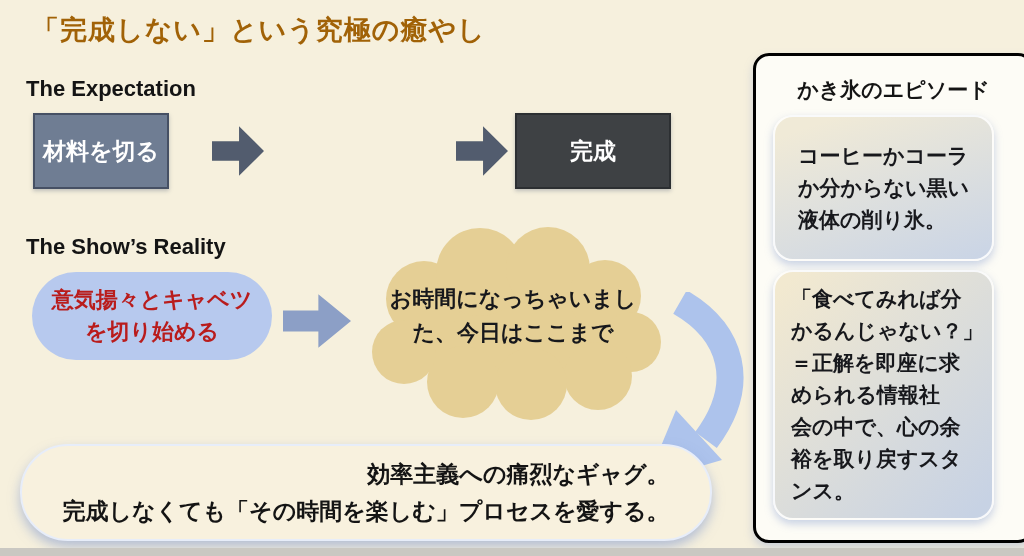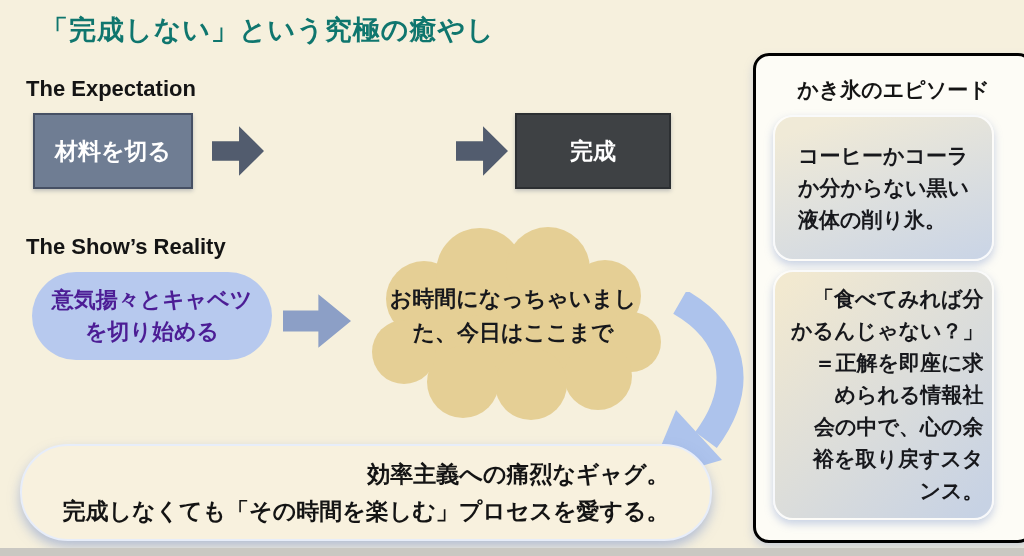--- a/index.html
+++ b/index.html
@@ -6,60 +6,60 @@
   body { font-family: "Liberation Sans", "DejaVu Sans", sans-serif; }
   .stage {
     position: relative;
     width: 1024px; height: 556px;
     background: #f6f0dd;
     overflow: hidden;
   }
   .preline { white-space: pre-line; }
 
   .title {
-    position: absolute; left: 41px; top: 12px;
-    font-size: 27px; font-weight: bold; color: #0f766e;
+    position: absolute; left: 32px; top: 12px;
+    font-size: 27px; font-weight: bold; color: #a16207;
     letter-spacing: 1px;
   }
   .section-heading {
     position: absolute; left: 26px;
     font-size: 22px; font-weight: bold; color: #141414;
   }
   .h-expectation { top: 76px; }
   .h-reality { top: 234px; }
 
   
   .flow-box {
     position: absolute; top: 113px; height: 76px;
     display: flex; align-items: center; justify-content: center;
     background: #6f7d93;
     border: 2px solid #465064;
     color: #ffffff; font-size: 23px; font-weight: bold;
     box-shadow: 0 2px 4px rgba(90,100,120,.35);
   }
-  .flow-box.b1 { left: 33px;  width: 160px; }
+  .flow-box.b1 { left: 33px;  width: 136px; }
   .flow-box.b2 { left: 272px; width: 176px; background:#75829a; }
   .flow-box.b3 { left: 515px; width: 156px; background: #3e4144; border-color: #2c2f32; }
 
   .block-arrow {
     position: absolute;
     clip-path: polygon(0% 32%, 52% 32%, 52% 4%, 100% 50%, 52% 96%, 52% 68%, 0% 68%);
   }
   .dark-arrow { top: 124px; width: 52px; height: 54px; background: #525c6e; }
   .a1 { left: 212px; }
   .a2 { left: 456px; }
   .blue-arrow { left: 283px; top: 292px; width: 68px; height: 58px; background: #8c9fc6; }
 
   
   .pill {
     position: absolute; left: 32px; top: 272px;
     width: 240px; height: 88px; border-radius: 46px;
     background: #b7c9ee;
     display: flex; align-items: center; justify-content: center; text-align: center;
-    font-size: 22px; font-weight: bold; color: #4c1d95; line-height: 1.45;
+    font-size: 22px; font-weight: bold; color: #b91c1c; line-height: 1.45;
   }
   .cloud-wrap { position: absolute; left: 362px; top: 224px; width: 302px; height: 197px; }
   .cloud-svg { position: absolute; left: 0; top: 0; width: 100%; height: 100%; }
   .cloud-text {
     position: absolute; left: 0; top: 58px; width: 100%;
     text-align: center; font-size: 22px; font-weight: bold; color: #17181c;
     line-height: 1.55;
   }
 
   
@@ -97,21 +97,21 @@
     display: flex; align-items: center;
   }
   .card-1 {
     top: 59px; height: 146px;
     background: linear-gradient(160deg, #f0ead7 10%, #c9d4e6 100%);
     justify-content: center; text-align: left;
   }
   .card-2 {
     top: 214px; height: 250px;
     background: linear-gradient(135deg, #f2e9d0 5%, #c7d2e4 95%);
-    padding-left: 16px; text-align: right;
+    padding-left: 16px; text-align: left;
   }
 
   .bottom-strip {
     position: absolute; left: 0; top: 548px; width: 1024px; height: 8px;
     background: #cac8c2;
   }
 </style>
 </head>
 <body>
 

